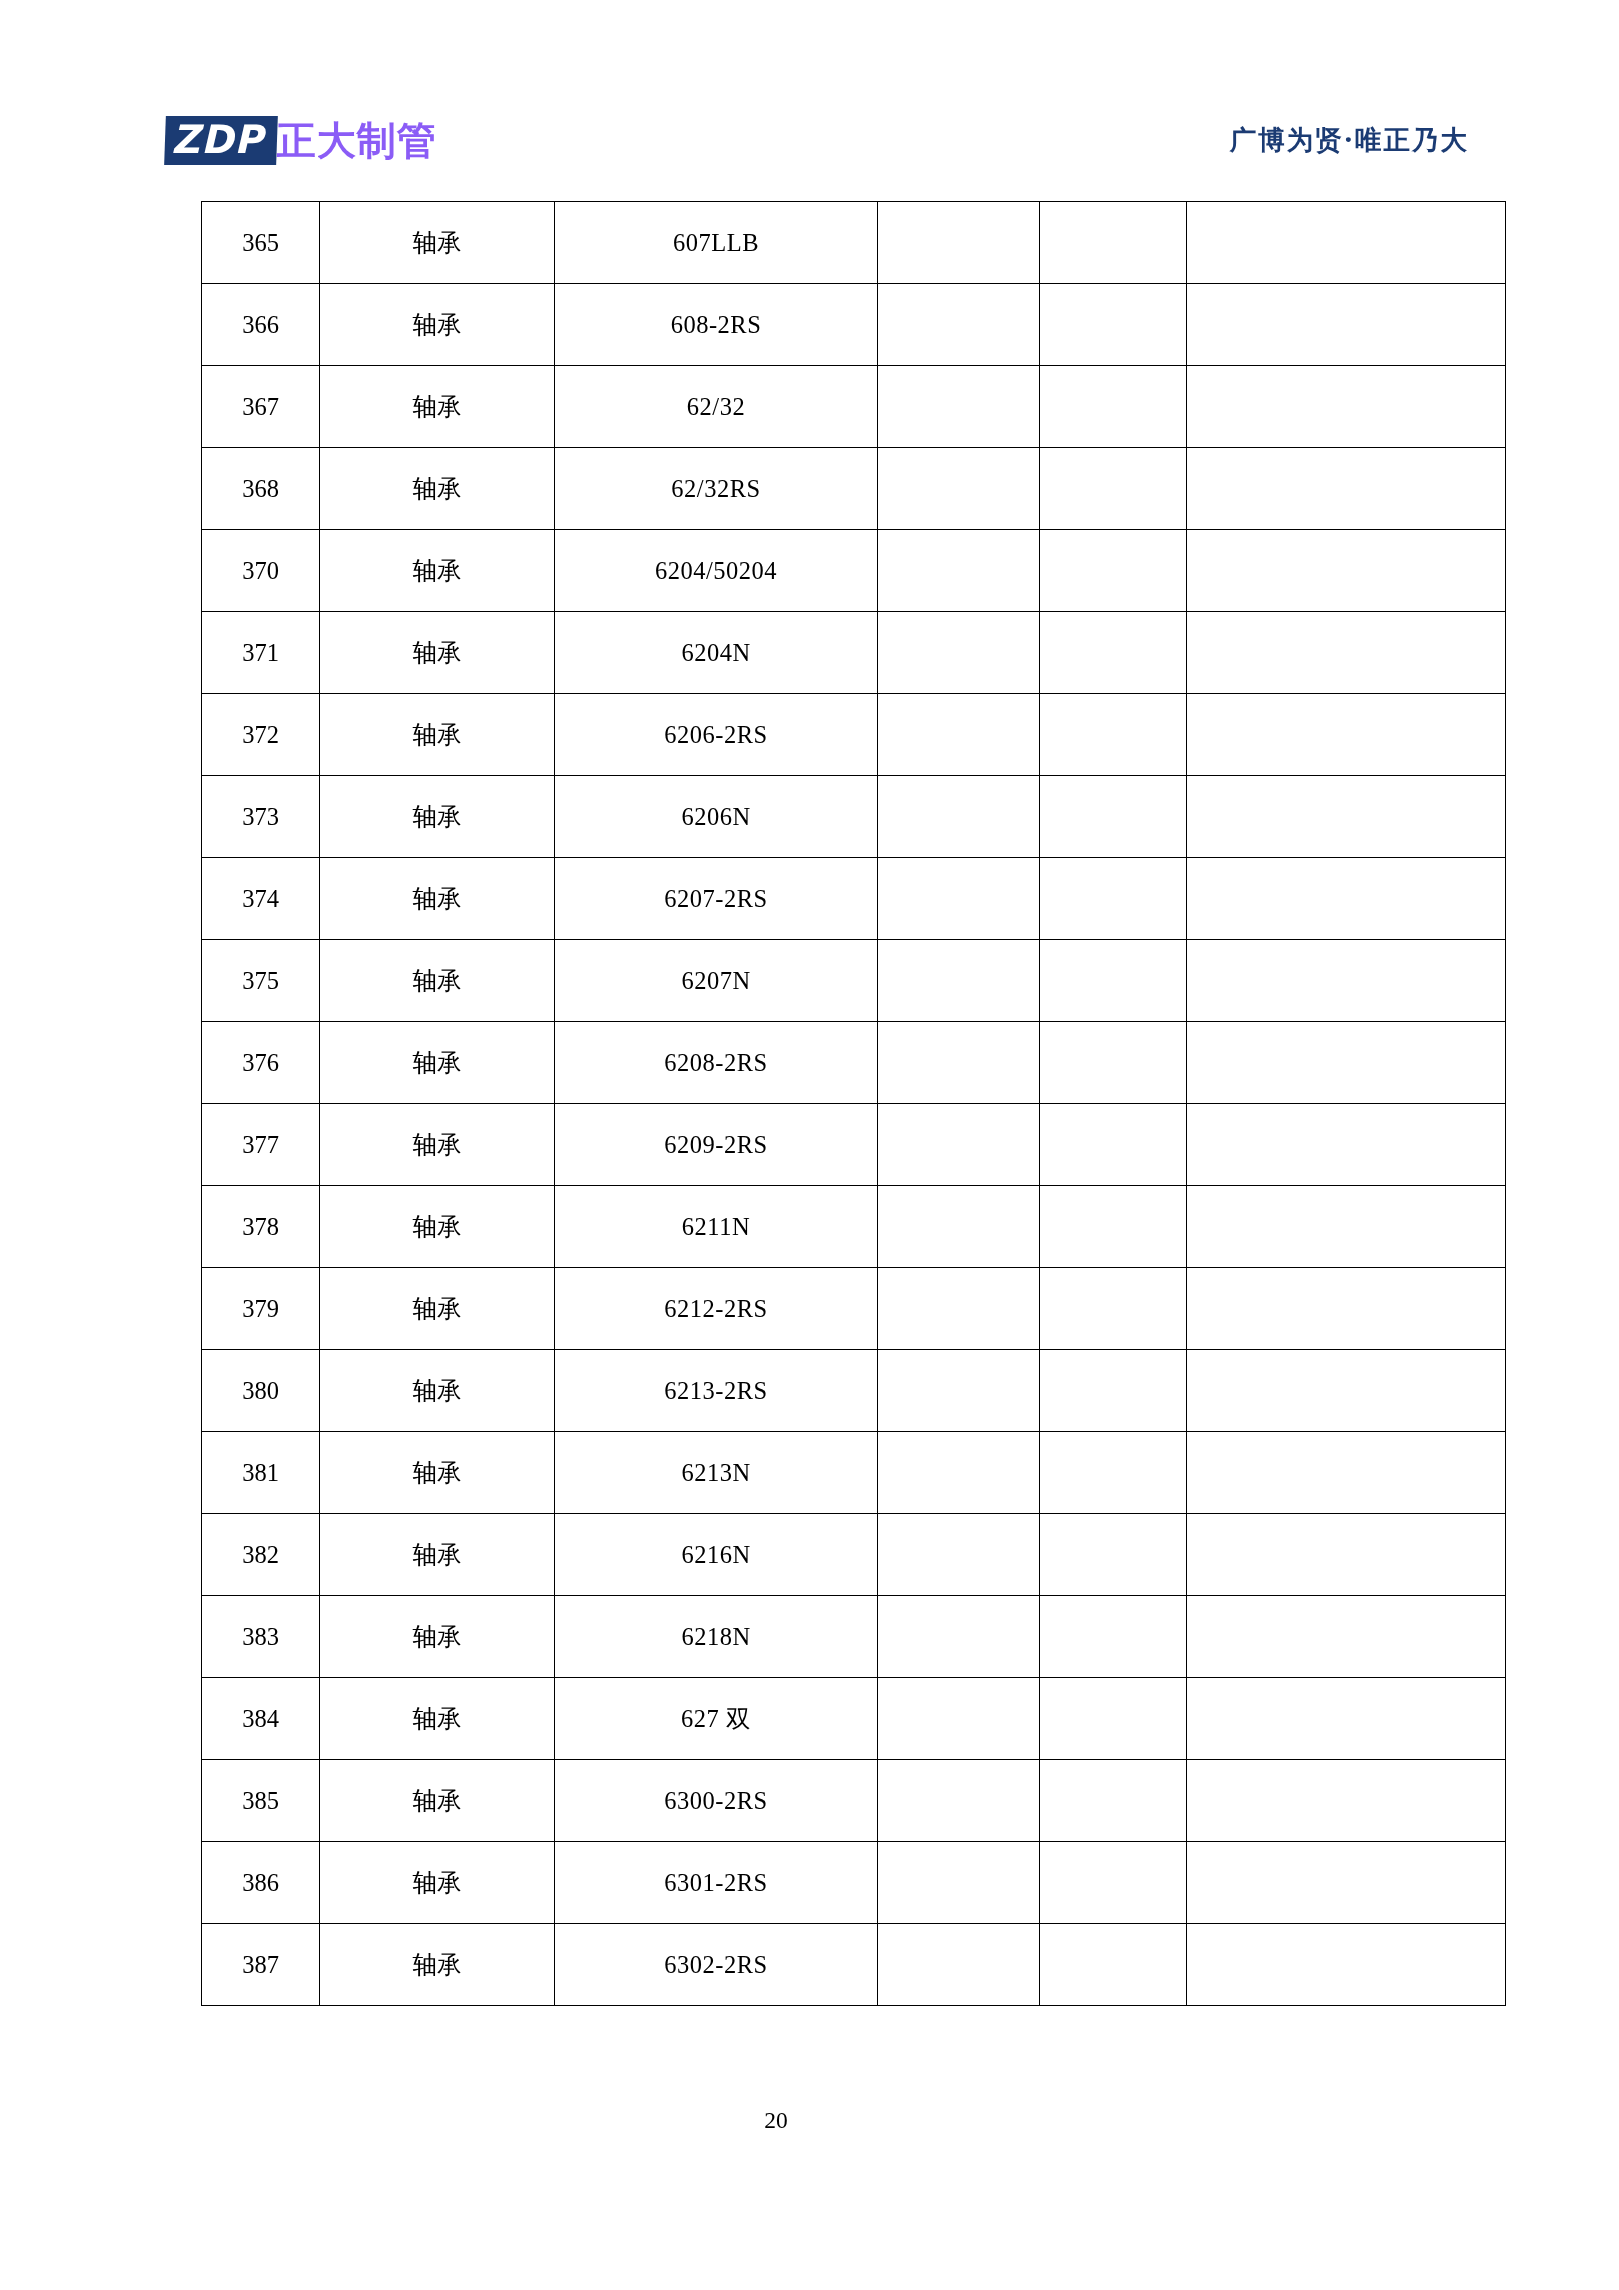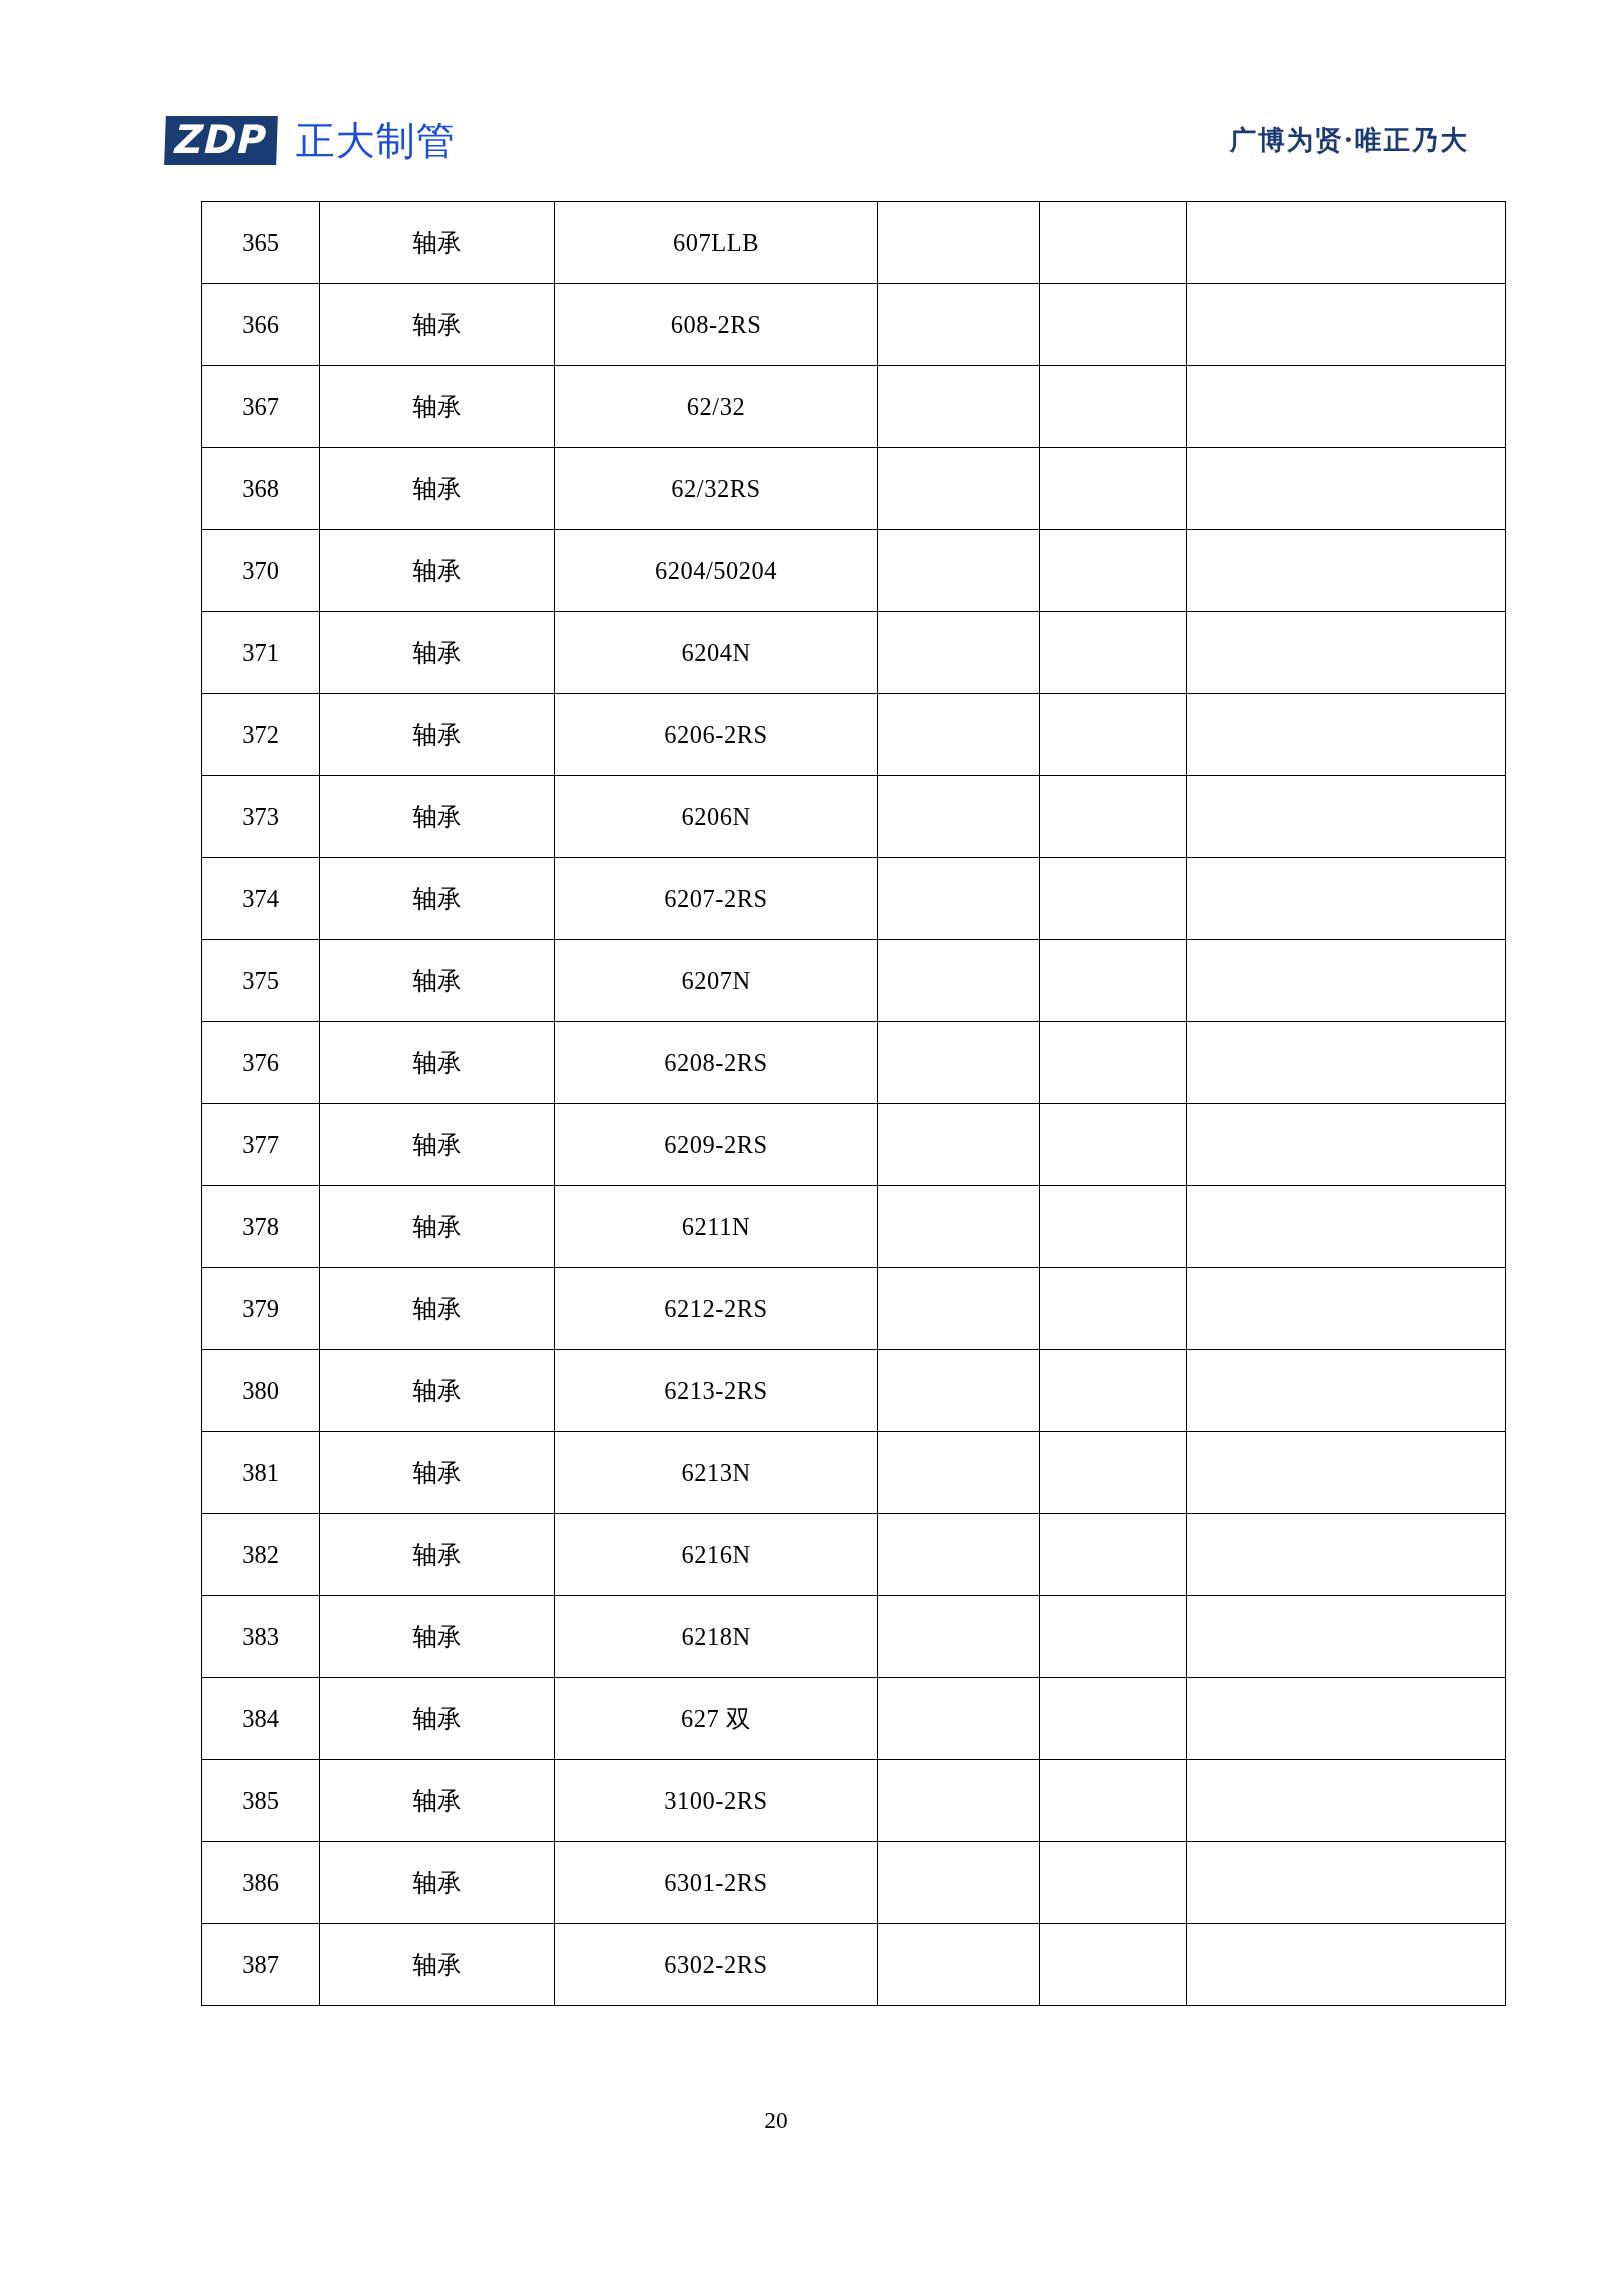--- a/index.html
+++ b/index.html
@@ -47,24 +47,24 @@
     font-family: "DejaVu Sans", sans-serif;
     font-weight: bold;
     font-style: italic;
     font-size: 39px;
     letter-spacing: 1px;
     padding: 3.9px 9.8px 5.9px 9.8px;
     line-height: 1;
     transform: skewX(-2deg);
   }
   .logo-text {
-    margin-left: 19px;
-    color: #1d4ed8;
+    margin-left: 0;
+    color: #8b5cf6;
     font-family: "DejaVu Sans", sans-serif;
-    font-weight: normal;
+    font-weight: bold;
     font-size: 39px;
     letter-spacing: 1px;
     line-height: 1;
   }
   .slogan {
     position: absolute;
     right: 0;
     top: 11.8px;
     color: #1b3b73;
     font-family: "DejaVu Serif", serif;
@@ -296,21 +296,21 @@
             <td class="cell-index">384</td>
             <td class="cell-category">轴承</td>
             <td class="cell-model">627 双</td>
             <td class="cell-unit"></td>
             <td class="cell-qty"></td>
             <td class="cell-remark"></td>
           </tr>
           <tr>
             <td class="cell-index">385</td>
             <td class="cell-category">轴承</td>
-            <td class="cell-model">3100-2RS</td>
+            <td class="cell-model">6300-2RS</td>
             <td class="cell-unit"></td>
             <td class="cell-qty"></td>
             <td class="cell-remark"></td>
           </tr>
           <tr>
             <td class="cell-index">386</td>
             <td class="cell-category">轴承</td>
             <td class="cell-model">6301-2RS</td>
             <td class="cell-unit"></td>
             <td class="cell-qty"></td>

